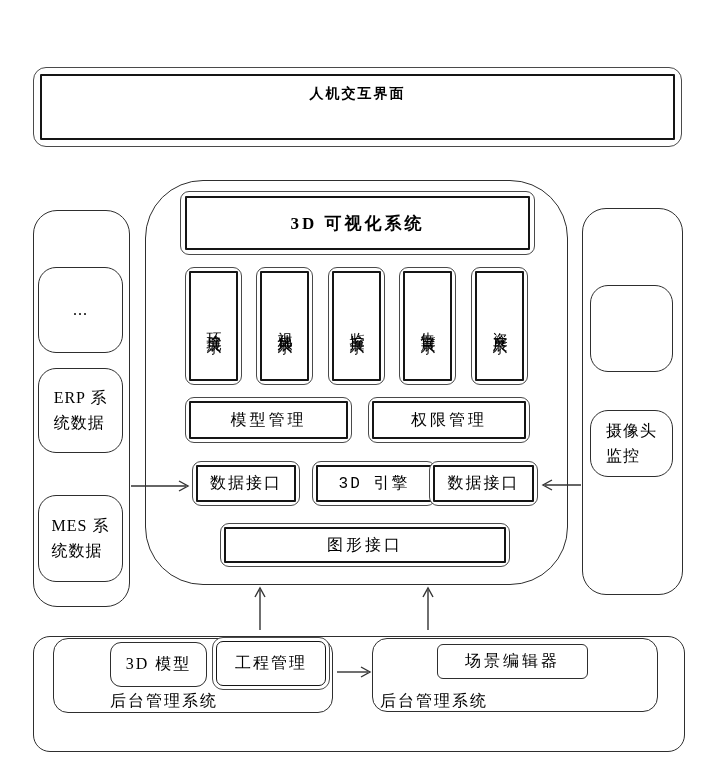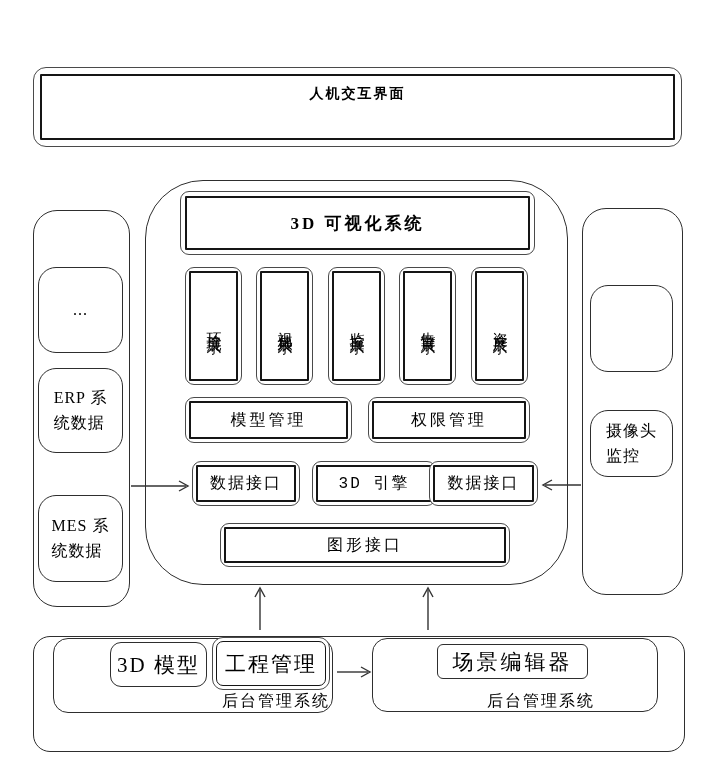--- a/index.html
+++ b/index.html
@@ -34,23 +34,23 @@
     border: 1.5px solid #2e2e2e; background: transparent;
   }
   .lbl { font-size: 16px; letter-spacing: 1px; }
   .pre { white-space: pre-line; text-align: left; line-height: 1.55; }
   .vtext {
     writing-mode: vertical-rl; text-orientation: upright;
     font-size: 15px; letter-spacing: 3px;
   }
   .title-text { font-weight: bold; font-size: 14px; letter-spacing: 2px; }
   .mid-lbl { font-size: 16px; letter-spacing: 3px; }
-  .sm-lbl { font-size: 21px; letter-spacing: 2px; }
+  .sm-lbl { font-size: 16px; letter-spacing: 2px; }
   .grp-lbl {
-    position: absolute; text-align: right;
+    position: absolute; text-align: left;
     font-size: 16px; letter-spacing: 2px;
   }
   svg.arrows { position: absolute; left: 0; top: 0; pointer-events: none; }
   svg.arrows path { stroke: #333; stroke-width: 1.4; fill: none; }
 </style>
 </head>
 <body>
 
 <div class="canvas">
 

